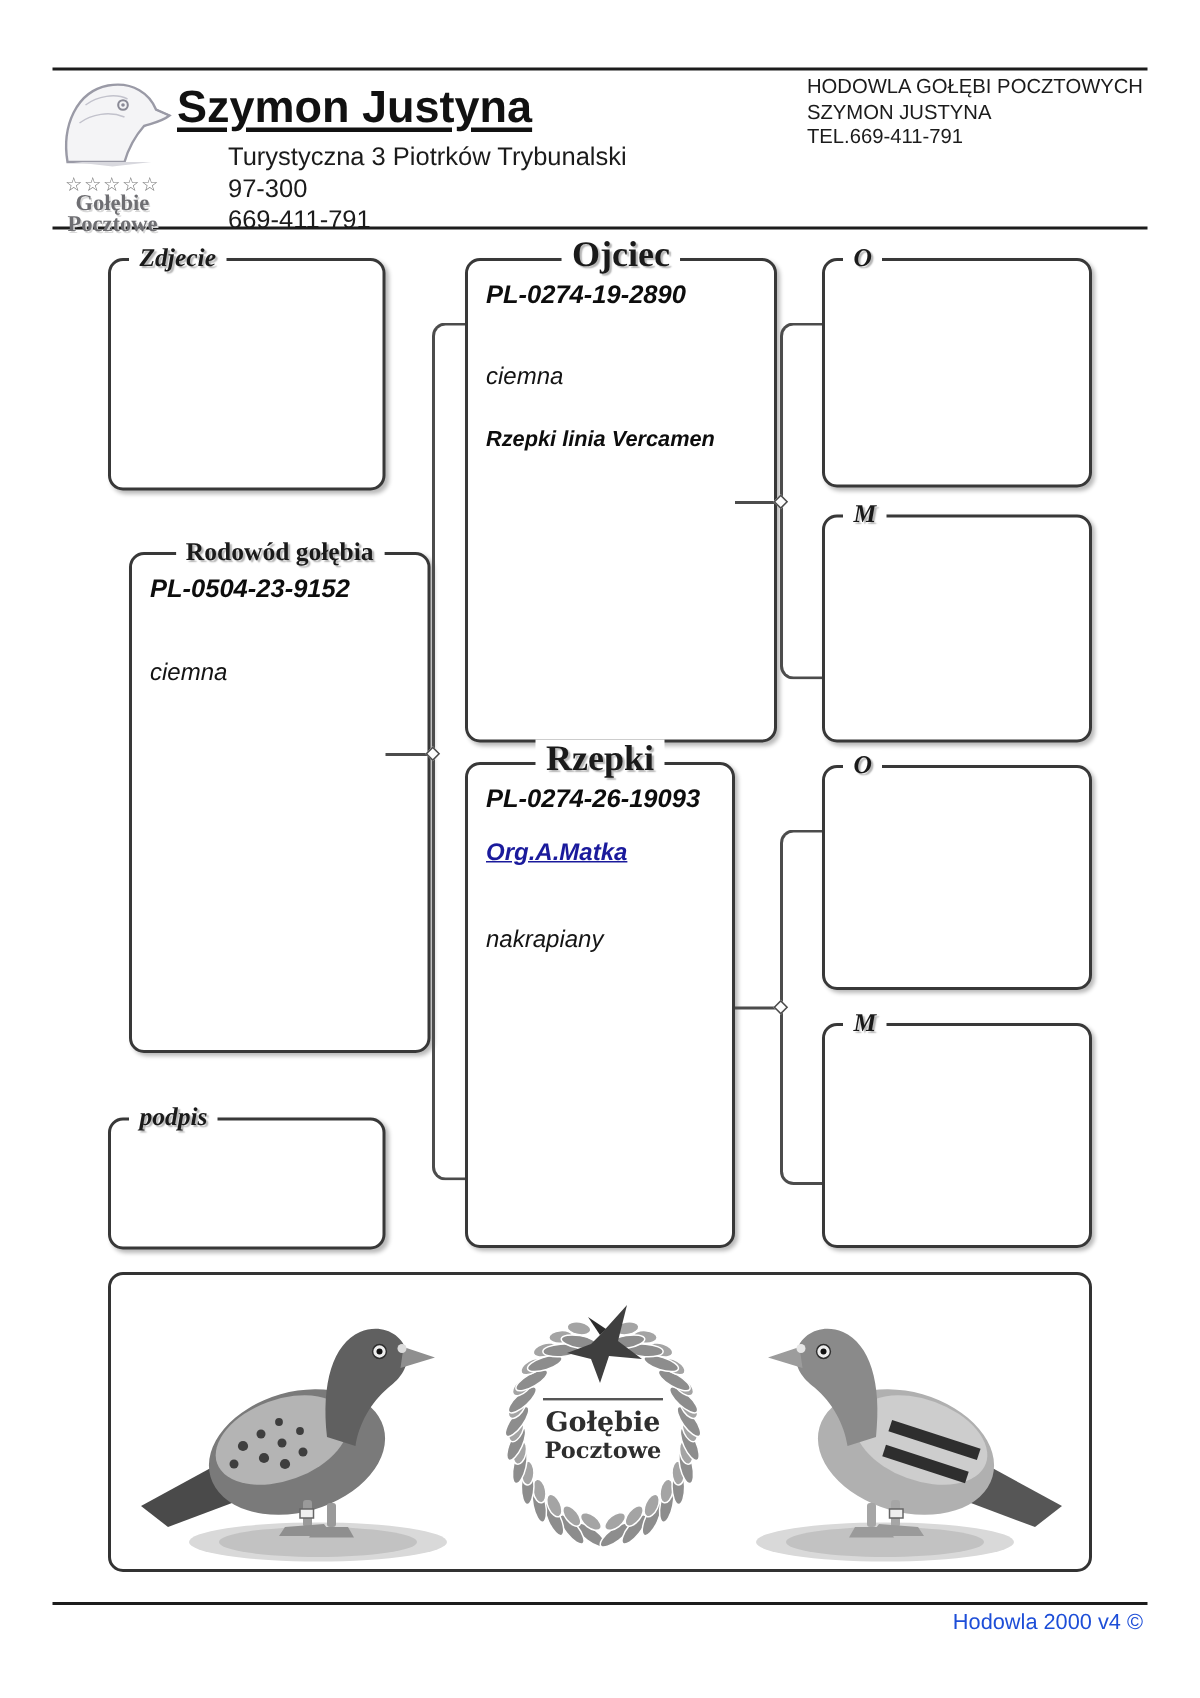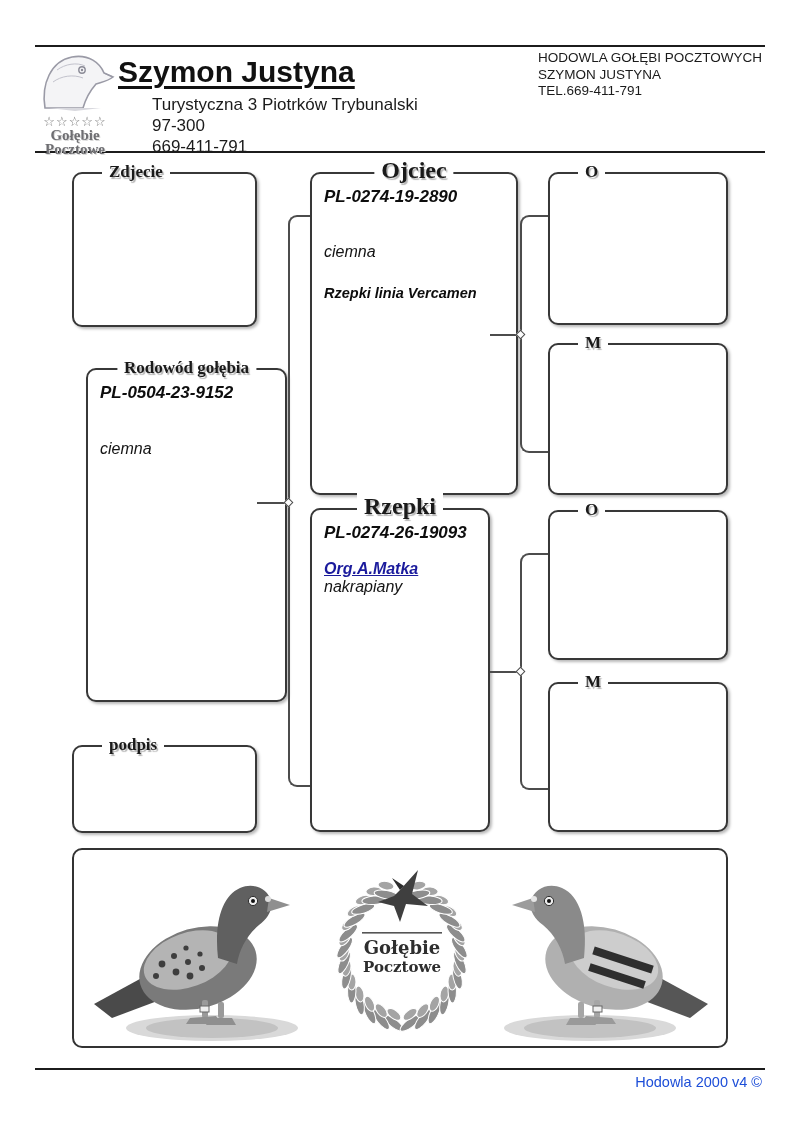--- a/index.html
+++ b/index.html
@@ -23,25 +23,25 @@
                font-size:13.5px; line-height:16.5px; color:#1b1b1b; }
 
   
   .fbox { position:absolute; border:2px solid #383838; border-radius:10px; background:#fff;
           box-shadow:2px 2px 3px rgba(0,0,0,.28); }
   .legend { position:absolute; background:#fff; padding:0 7px; white-space:nowrap;
             font-family:"Liberation Serif", serif; font-weight:bold; color:#1a1a1a;
             text-shadow:1.5px 1.5px 1px #b5b5b5; }
   .legend.small { font-size:17px; top:-12px; }
   .legend.big   { font-size:24px; top:-17px; }
-  .legend.left   { left:28px; }
+  .legend.left   { left:12px;font-style:italic; }
   .legend.center { left:50%; transform:translateX(-50%); }
   .boxpad { position:absolute; inset:0; padding:13px 12px; }
   .ring  { font-style:italic; font-weight:bold; font-size:17px; color:#0d0d0d; }
-  .ital  { font-style:italic; font-size:16px; color:#141414; }
+  .ital  { font-style:italic; font-size:16px; color:#141414;margin-top:40px; }
   .bital { font-style:italic; font-weight:bold; font-size:14.5px; line-height:17px; color:#0d0d0d;margin-top:24px; }
   .linktxt { font-style:italic; font-weight:bold; font-size:16px; color:#1a1a9c;
              text-decoration:underline; cursor:pointer; }
 
   
   .bracket { position:absolute; border-left:2px solid #4c4c4c; border-top:2px solid #4c4c4c;
              border-bottom:2px solid #4c4c4c; border-radius:9px 0 0 9px; }
   .stub { position:absolute; height:2px; background:#4c4c4c; }
   .diamond { position:absolute; width:7px; height:7px; background:#fdfdfd;
              border:1.5px solid #4c4c4c; transform:rotate(45deg); }

